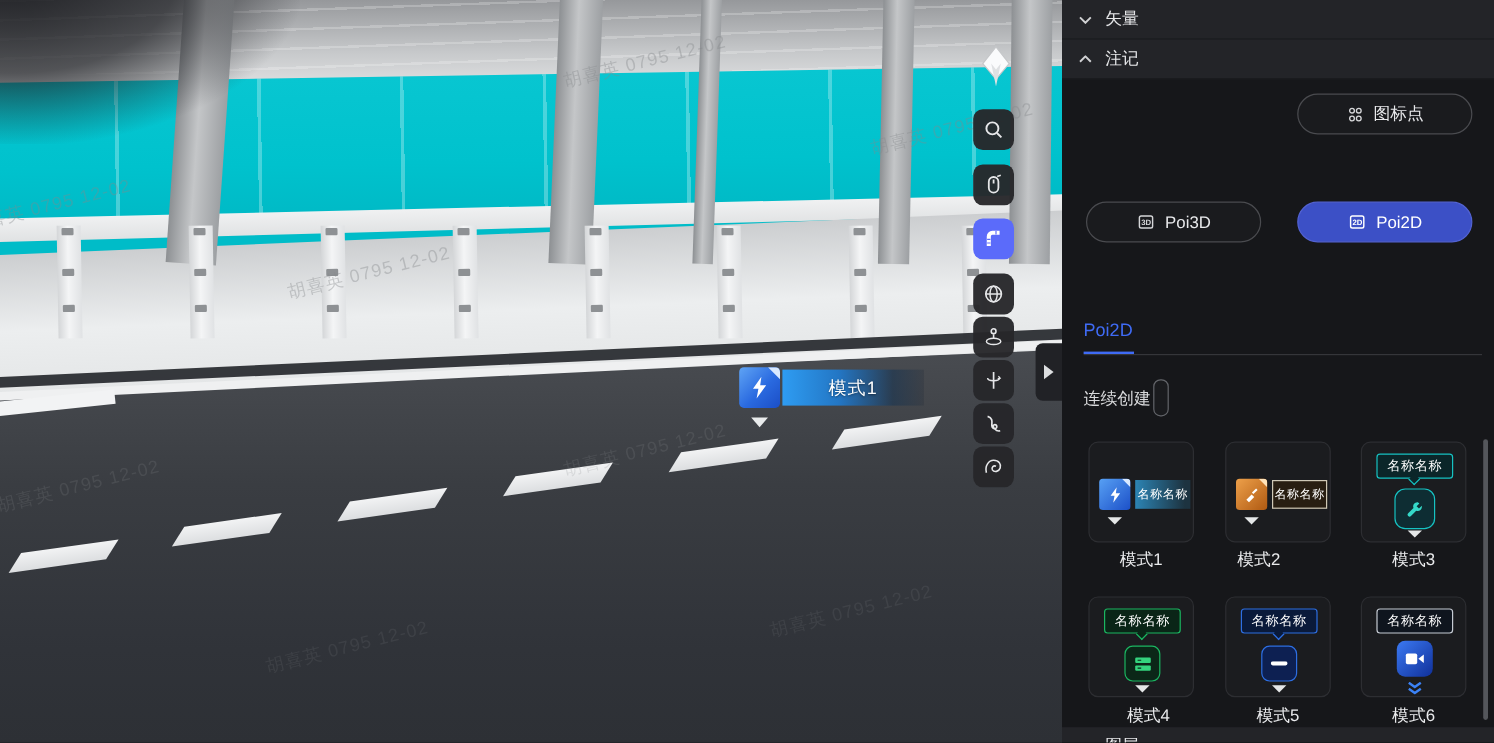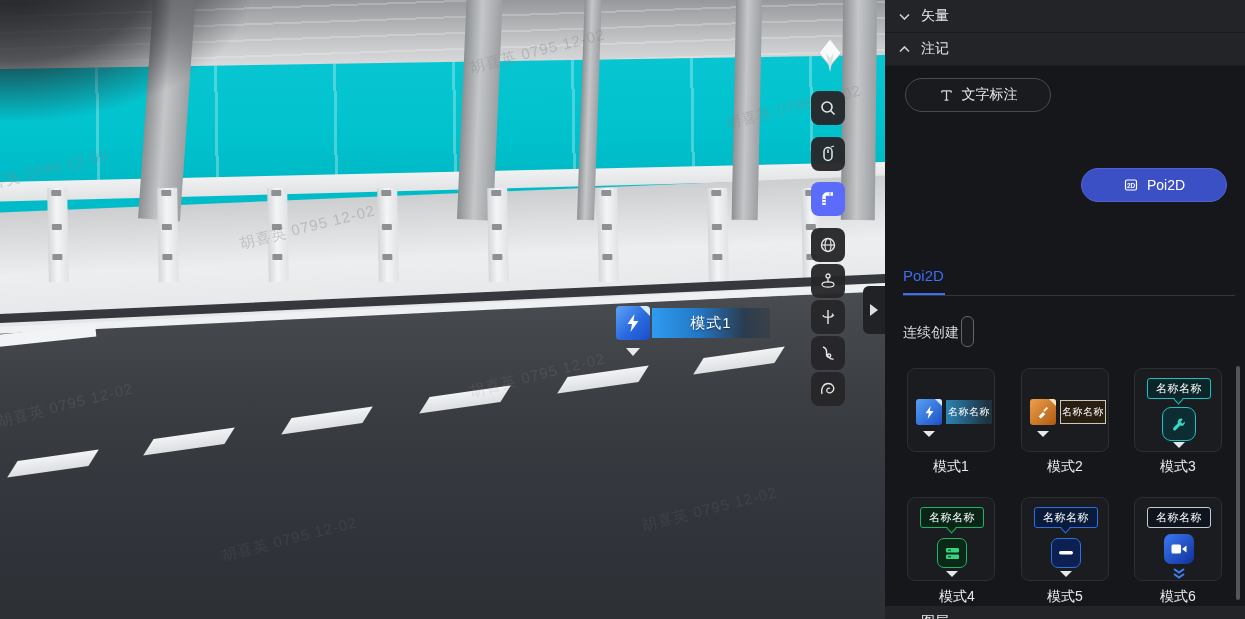--- a/index.html
+++ b/index.html
@@ -276,25 +276,35 @@
         </svg>
       <span>矢量</span>
     </div>
     <div class="sec-header" style="top:33px">
       <svg width="11" height="7" viewBox="0 0 11 7">
           <polyline points="1,5.5 5.5,1 10,5.5" fill="none" stroke="#d0d1d3" stroke-width="1.6"></polyline>
         </svg>
       <span>注记</span>
     </div>
 
-    <div class="pill" style="left:20px;top:78px">
+    <div class="pill" style="left:196px;top:78px">
       <svg width="15" height="15" viewBox="0 0 16 16">
-          <path d="M3 3 h10 M3 3 v2 M13 3 v2 M8 3 v10 M6 13 h4" fill="none" stroke="#d5d6d8" stroke-width="1.3"></path>
-        </svg>
-      <span>文字标注</span>
+          <circle cx="5" cy="4.5" r="2.1" fill="none" stroke="#d5d6d8" stroke-width="1.2"></circle>
+          <circle cx="11" cy="4.5" r="2.1" fill="none" stroke="#d5d6d8" stroke-width="1.2"></circle>
+          <circle cx="5" cy="11.5" r="2.1" fill="none" stroke="#d5d6d8" stroke-width="1.2"></circle>
+          <circle cx="11" cy="11.5" r="2.1" fill="none" stroke="#d5d6d8" stroke-width="1.2"></circle>
+        </svg>
+      <span>图标点</span>
+    </div>
+    <div class="pill" style="left:20px;top:168px">
+      <svg width="16" height="16" viewBox="0 0 16 16">
+          <rect x="2.5" y="3" width="11" height="10" rx="1.5" fill="none" stroke="#d5d6d8" stroke-width="1.2"></rect>
+          <text x="4" y="10.6" font-size="6.5" font-weight="bold" fill="#d5d6d8" font-family="Liberation Sans,sans-serif">3D</text>
+        </svg>
+      <span>Poi3D</span>
     </div>
     <div class="pill selected" style="left:196px;top:168px">
       <svg width="16" height="16" viewBox="0 0 16 16">
           <rect x="2.5" y="3" width="11" height="10" rx="1.5" fill="none" stroke="#ffffff" stroke-width="1.2"></rect>
           <text x="4" y="10.6" font-size="6.5" font-weight="bold" fill="#ffffff" font-family="Liberation Sans,sans-serif">2D</text>
         </svg>
       <span>Poi2D</span>
     </div>
 
     <div class="tab">Poi2D</div>
@@ -330,21 +340,21 @@
       <div class="badge-notch" style="background:#0b2629;border-right:1.5px solid #16c2c2;border-bottom:1.5px solid #16c2c2"></div>
       <div class="sq-ico" style="left:27px;top:38px;width:34px;height:34px;border-radius:9px;background:#0e2d33;border:1.5px solid #16c2c2">
         <svg width="16" height="16" viewBox="0 0 16 16">
             <path d="M10.5 2.5 a3.5 3.5 0 0 0-3.6 4.8 L2.5 11.7 a1.6 1.6 0 1 0 2.3 2.3 L9.2 9.6 a3.5 3.5 0 0 0 4.6-4.1 l-2.3 2.3 -2-2 2.3-2.3 z" fill="#35d8c8"></path>
           </svg>
       </div>
       <div class="ctr-tri"></div>
     </div>
 
     <div class="card-name" style="left:22px;top:458px">模式1</div>
-    <div class="card-name" style="left:136px;top:458px">模式2</div>
+    <div class="card-name" style="left:120px;top:458px">模式2</div>
     <div class="card-name" style="left:249px;top:458px">模式3</div>
 
     <div class="card" style="left:22px;top:497px">
       <div class="badge" style="background:#0a2517;border:1.5px solid #1bb661">名称名称</div>
       <div class="badge-notch" style="background:#0a2517;border-right:1.5px solid #1bb661;border-bottom:1.5px solid #1bb661"></div>
       <div class="sq-ico" style="left:29px;top:40px;width:30px;height:30px;border-radius:7px;background:#0b2718;border:1.5px solid #1bb661">
         <svg width="15" height="13" viewBox="0 0 15 13">
             <rect x="1" y="1" width="13" height="4.5" rx="1" fill="#34d57e"></rect>
             <rect x="1" y="7.5" width="13" height="4.5" rx="1" fill="#34d57e"></rect>
             <line x1="3" y1="3.2" x2="6" y2="3.2" stroke="#0b2718" stroke-width="1"></line>

